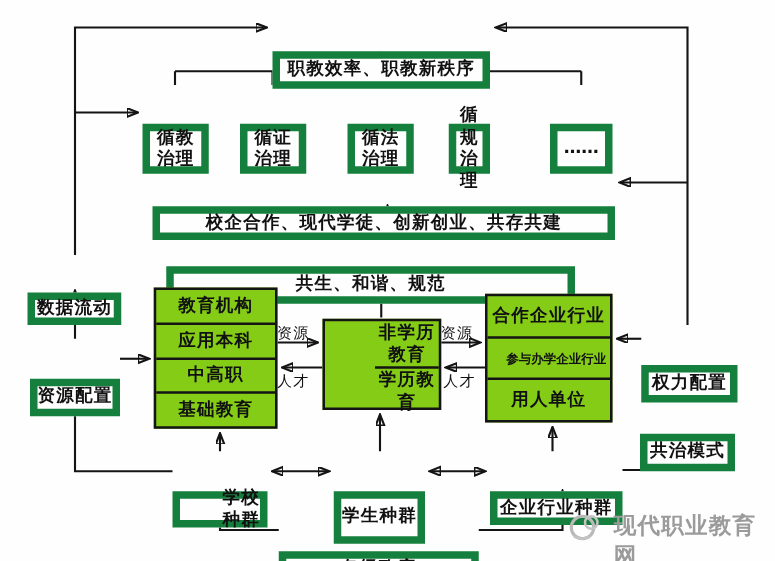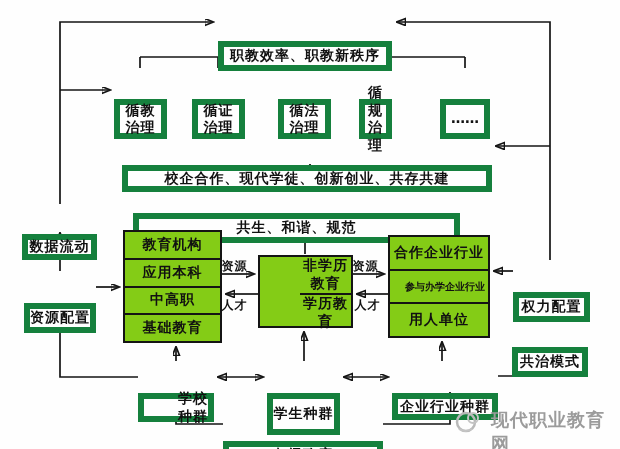--- a/index.html
+++ b/index.html
@@ -7,21 +7,21 @@
          font-family:"DejaVu Sans","Liberation Sans",sans-serif;color:#111;}
   .box{position:absolute;border:6px solid #15803d;box-sizing:border-box;background:#fefefe;
        display:flex;align-items:center;justify-content:center;text-align:center;
        font-weight:bold;font-size:14px;line-height:1.25;letter-spacing:1px;z-index:2;margin-top:31px;}
   .stack{position:absolute;border:2px solid #141414;box-sizing:border-box;background:#84cc16;
          display:flex;flex-direction:column;z-index:2;}
   .stack .row{flex:1;display:flex;align-items:center;justify-content:center;text-align:center;
               font-weight:bold;font-size:14px;letter-spacing:1px;box-sizing:border-box;}
   .stack .row + .row{border-top:2px solid #141414;}
   #ent-stack .row:nth-child(2){font-size:10px;letter-spacing:0;padding-left:12px;}
-  .flowlabel{position:absolute;font-weight:bold;font-size:12px;letter-spacing:1px;z-index:3;
+  .flowlabel{position:absolute;font-weight:normal;font-size:12px;letter-spacing:1px;z-index:3;
              width:27px;text-align:center;}
   #lines{position:absolute;left:0;top:0;width:620px;height:449px;z-index:1;}
   #lines path{stroke:#141414;stroke-width:1.7;fill:none;}
   .watermark-text{position:absolute;left:491px;top:408px;font-size:18px;font-weight:bold;
                   color:#9b9b9b;letter-spacing:1px;z-index:2;}
   .watermark-logo{position:absolute;left:451px;top:405px;width:34px;height:34px;z-index:2;}
 </style>
 </head>
 <body>
 

